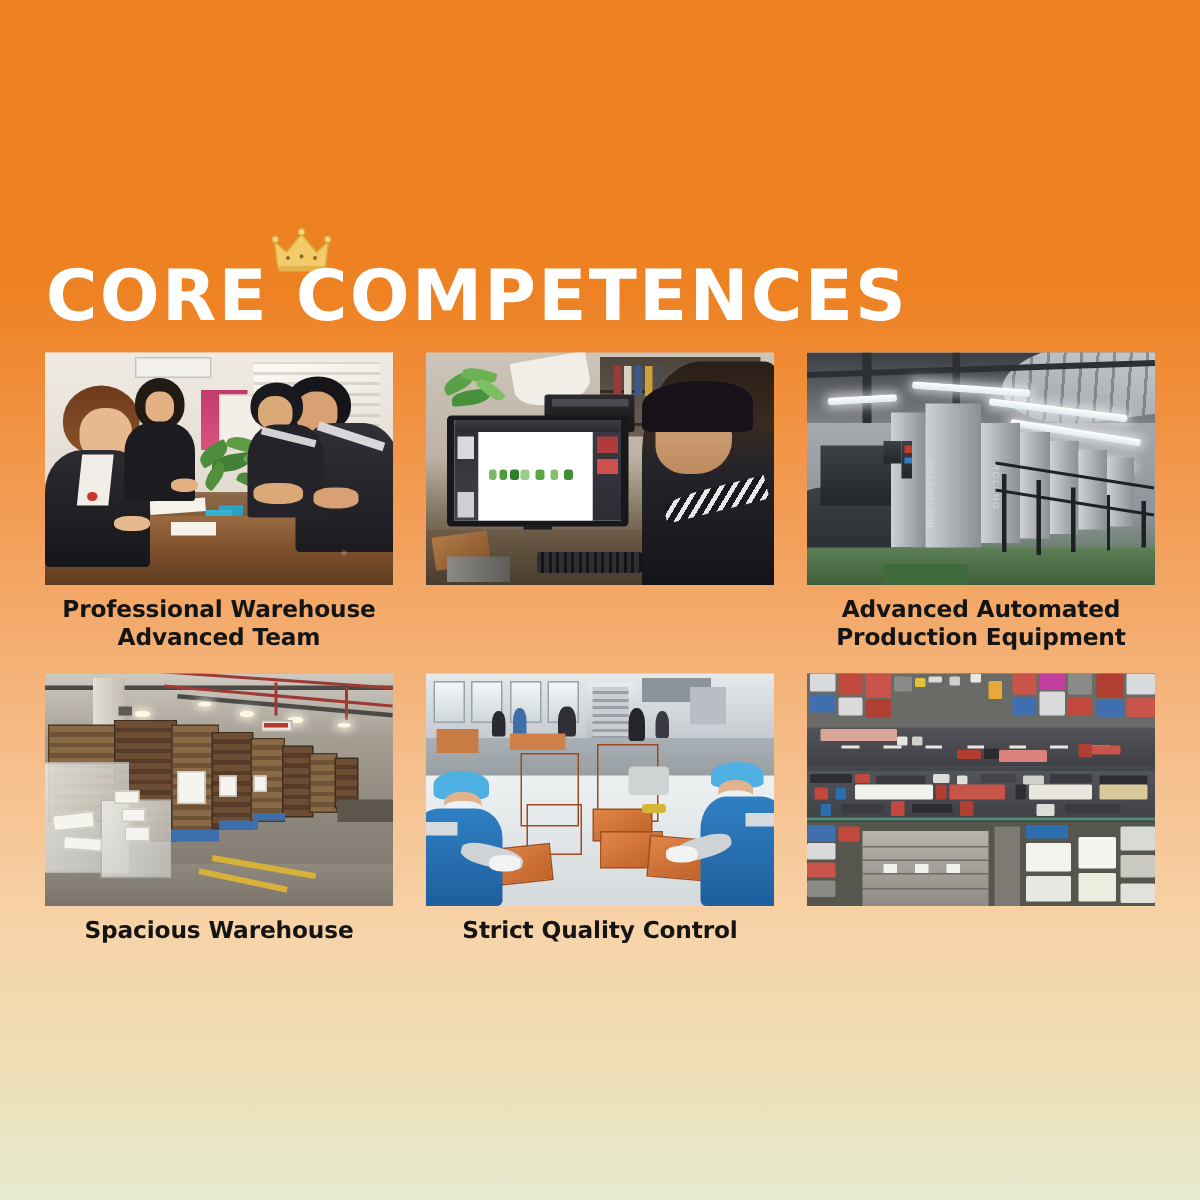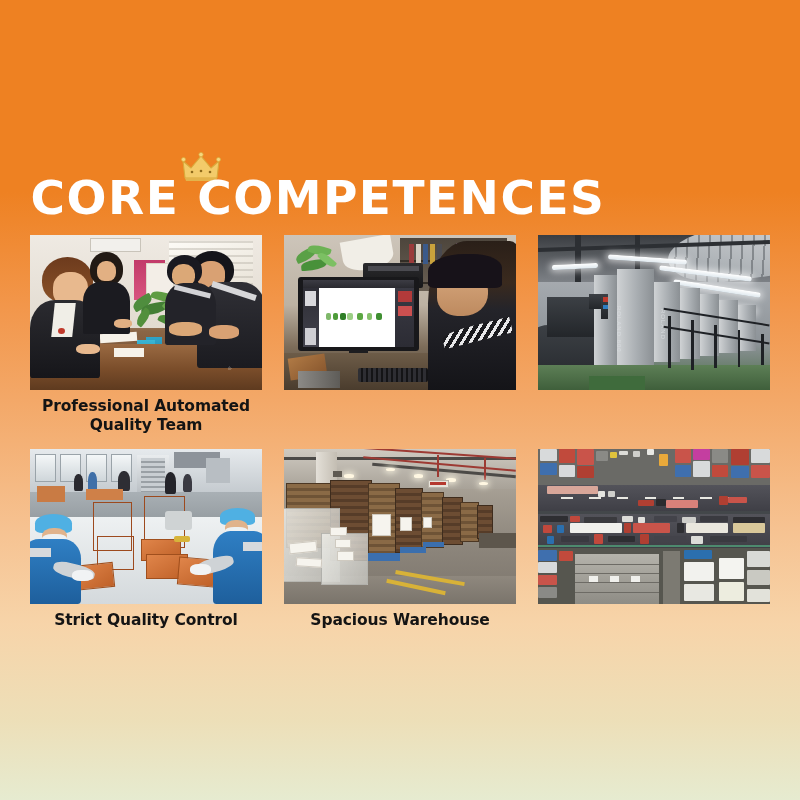--- a/index.html
+++ b/index.html
@@ -269,22 +269,22 @@
         <div class="pW" style="right:29%;top:19%;width:10%;height:14%;background:#dba877;"></div>
         <div class="suit" style="right:20%;top:31%;width:22%;height:40%;background:#232329;"></div>
         <div style="position:absolute;right:22%;top:35%;width:16%;height:3%;background:#d2d2d5;transform:rotate(14deg);"></div>
         <div style="position:absolute;right:26%;top:56%;width:14%;height:9%;background:#dba877;border-radius:40%;"></div>
         <div style="position:absolute;right:10%;top:58%;width:13%;height:9%;background:#d9a173;border-radius:40%;"></div>
 
         <div style="position:absolute;right:3%;bottom:2%;width:22%;height:24%;opacity:.18;
              background:radial-gradient(circle at 50% 50%, #fff 0 2px, transparent 2px);"></div>
       </div>
       <div class="caption">
-        <div>Professional Automated</div>
-        <div>Quality Team</div>
+        <div>Professional Warehouse</div>
+        <div>Advanced Team</div>
       </div>
     </div>
 
     <div class="cell">
       <div class="photo p2">
         <div class="shelf"></div>
         <div class="shelfline" style="top:16%;"></div>
         <div class="shelfline" style="top:30%;"></div>
         <div class="book" style="left:54%;background:#9a3b3b;"></div>
         <div class="book" style="left:57%;background:#d8d2c4;"></div>
@@ -374,74 +374,23 @@
         <div class="floor"></div>
         <div class="rail" style="left:54%;top:52%;width:46%;height:1.5%;transform:rotate(9deg);"></div>
         <div class="rail" style="left:54%;top:64%;width:46%;height:1.2%;transform:rotate(9deg);"></div>
         <div class="rail" style="left:56%;top:52%;width:1.2%;height:34%;"></div>
         <div class="rail" style="left:66%;top:55%;width:1.2%;height:32%;"></div>
         <div class="rail" style="left:76%;top:58%;width:1.2%;height:28%;"></div>
         <div class="rail" style="left:86%;top:61%;width:1.2%;height:24%;"></div>
         <div class="rail" style="left:96%;top:64%;width:1.2%;height:20%;"></div>
         <div style="position:absolute;left:22%;bottom:0;width:24%;height:9%;background:#3f6b3c;"></div>
       </div>
-    </div>
-
-    <div class="cell">
-      <div class="photo p4">
-        <div class="bgwall"></div>
-        <div class="win4" style="left:2%;"></div>
-        <div class="win4" style="left:13%;"></div>
-        <div class="win4" style="left:24%;"></div>
-        <div class="win4" style="left:35%;"></div>
-        <div class="mach4"></div>
-        <div style="position:absolute;left:48%;top:6%;width:10%;height:22%;
-             background:repeating-linear-gradient(to bottom,#c9ced2 0 3px,#9aa0a5 3px 5px);"></div>
-        <div style="position:absolute;left:62%;top:2%;width:20%;height:10%;background:#8d939a;"></div>
-        <div style="position:absolute;left:76%;top:6%;width:10%;height:16%;background:#b8bec3;"></div>
-        <div class="floor4"></div>
-
-        <div class="pers" style="left:19%;top:16%;width:4%;height:11%;"></div>
-        <div class="pers" style="left:25%;top:15%;width:4%;height:12%;background:#3f6fa8;"></div>
-        <div class="pers" style="left:38%;top:14%;width:5%;height:13%;background:#2e2e34;"></div>
-        <div class="pers" style="left:58%;top:15%;width:5%;height:14%;background:#24242a;"></div>
-        <div class="pers" style="left:66%;top:16%;width:4%;height:12%;background:#3a3a42;"></div>
-        <div style="position:absolute;left:3%;top:24%;width:12%;height:10%;background:#c97b44;"></div>
-        <div style="position:absolute;left:24%;top:26%;width:16%;height:7%;background:#cf8048;"></div>
-
-        <div class="bench"></div>
-
-        <div class="stack" style="left:27%;top:34%;width:17%;height:32%;"></div>
-        <div class="stack" style="left:29%;top:56%;width:16%;height:22%;"></div>
-        <div class="stack" style="left:49%;top:30%;width:18%;height:34%;"></div>
-        <div class="box" style="left:48%;top:58%;width:17%;height:14%;"></div>
-        <div class="box" style="left:50%;top:68%;width:18%;height:16%;"></div>
-        <div class="box" style="left:18%;top:74%;width:18%;height:16%;transform:rotate(-6deg);"></div>
-        <div class="box" style="left:64%;top:70%;width:16%;height:18%;transform:rotate(5deg);"></div>
-        <div style="position:absolute;left:62%;top:56%;width:7%;height:4%;background:#d7b43a;border-radius:2px;"></div>
-        <div style="position:absolute;left:58%;top:40%;width:12%;height:12%;background:#cfd3d4;border-radius:3px;"></div>
-
-        <div class="cap" style="left:2%;top:42%;width:16%;height:12%;"></div>
-        <div class="faceq" style="left:5%;top:51%;width:11%;height:11%;"></div>
-        <div class="mask" style="left:5%;top:55%;width:11%;height:7%;"></div>
-        <div class="uni" style="left:-4%;top:58%;width:26%;height:42%;"></div>
-        <div class="sleeve" style="left:10%;top:74%;width:18%;height:9%;transform:rotate(14deg);"></div>
-        <div style="position:absolute;left:18%;top:78%;width:9%;height:7%;background:#f1f3f4;border-radius:40%;"></div>
-        <div style="position:absolute;left:0%;top:64%;width:9%;height:6%;background:#d7dadd;"></div>
-
-        <div class="cap" style="right:3%;top:38%;width:15%;height:11%;"></div>
-        <div class="faceq" style="right:6%;top:46%;width:10%;height:10%;"></div>
-        <div class="mask" style="right:6%;top:50%;width:10%;height:6%;"></div>
-        <div class="uni" style="right:-4%;top:53%;width:25%;height:47%;"></div>
-        <div class="sleeve" style="right:12%;top:70%;width:17%;height:9%;transform:rotate(-16deg);"></div>
-        <div style="position:absolute;right:22%;top:74%;width:9%;height:7%;background:#f1f3f4;border-radius:40%;"></div>
-        <div style="position:absolute;right:0%;top:60%;width:8%;height:6%;background:#d7dadd;"></div>
-      </div>
       <div class="caption">
-        <div>Strict Quality Control</div>
+        <div>Advanced Automated</div>
+        <div>Production Equipment</div>
       </div>
     </div>
 
     <div class="cell">
       <div class="photo p5">
         <div class="ceil5"></div>
         <div class="pipe2" style="left:0;top:5%;width:100%;height:3px;"></div>
         <div class="pipe" style="left:30%;top:2%;width:70%;transform:rotate(4deg);"></div>
         <div class="pipe" style="left:34%;top:9%;width:66%;transform:rotate(5deg);"></div>
         <div class="pipe2" style="left:38%;top:13%;width:62%;height:3px;transform:rotate(5deg);"></div>
@@ -481,20 +430,75 @@
         <div class="tag" style="left:50%;top:44%;width:5%;height:9%;"></div>
         <div class="tag" style="left:60%;top:44%;width:4%;height:7%;"></div>
 
         <div class="bluepal" style="left:36%;top:67%;width:14%;height:5%;"></div>
         <div class="bluepal" style="left:50%;top:63%;width:11%;height:4%;"></div>
         <div class="bluepal" style="left:60%;top:60%;width:9%;height:3.5%;"></div>
         <div style="position:absolute;left:84%;top:54%;width:16%;height:10%;background:#5d564c;"></div>
       </div>
       <div class="caption">
         <div>Spacious Warehouse</div>
+      </div>
+    </div>
+
+    <div class="cell">
+      <div class="photo p4">
+        <div class="bgwall"></div>
+        <div class="win4" style="left:2%;"></div>
+        <div class="win4" style="left:13%;"></div>
+        <div class="win4" style="left:24%;"></div>
+        <div class="win4" style="left:35%;"></div>
+        <div class="mach4"></div>
+        <div style="position:absolute;left:48%;top:6%;width:10%;height:22%;
+             background:repeating-linear-gradient(to bottom,#c9ced2 0 3px,#9aa0a5 3px 5px);"></div>
+        <div style="position:absolute;left:62%;top:2%;width:20%;height:10%;background:#8d939a;"></div>
+        <div style="position:absolute;left:76%;top:6%;width:10%;height:16%;background:#b8bec3;"></div>
+        <div class="floor4"></div>
+
+        <div class="pers" style="left:19%;top:16%;width:4%;height:11%;"></div>
+        <div class="pers" style="left:25%;top:15%;width:4%;height:12%;background:#3f6fa8;"></div>
+        <div class="pers" style="left:38%;top:14%;width:5%;height:13%;background:#2e2e34;"></div>
+        <div class="pers" style="left:58%;top:15%;width:5%;height:14%;background:#24242a;"></div>
+        <div class="pers" style="left:66%;top:16%;width:4%;height:12%;background:#3a3a42;"></div>
+        <div style="position:absolute;left:3%;top:24%;width:12%;height:10%;background:#c97b44;"></div>
+        <div style="position:absolute;left:24%;top:26%;width:16%;height:7%;background:#cf8048;"></div>
+
+        <div class="bench"></div>
+
+        <div class="stack" style="left:27%;top:34%;width:17%;height:32%;"></div>
+        <div class="stack" style="left:29%;top:56%;width:16%;height:22%;"></div>
+        <div class="stack" style="left:49%;top:30%;width:18%;height:34%;"></div>
+        <div class="box" style="left:48%;top:58%;width:17%;height:14%;"></div>
+        <div class="box" style="left:50%;top:68%;width:18%;height:16%;"></div>
+        <div class="box" style="left:18%;top:74%;width:18%;height:16%;transform:rotate(-6deg);"></div>
+        <div class="box" style="left:64%;top:70%;width:16%;height:18%;transform:rotate(5deg);"></div>
+        <div style="position:absolute;left:62%;top:56%;width:7%;height:4%;background:#d7b43a;border-radius:2px;"></div>
+        <div style="position:absolute;left:58%;top:40%;width:12%;height:12%;background:#cfd3d4;border-radius:3px;"></div>
+
+        <div class="cap" style="left:2%;top:42%;width:16%;height:12%;"></div>
+        <div class="faceq" style="left:5%;top:51%;width:11%;height:11%;"></div>
+        <div class="mask" style="left:5%;top:55%;width:11%;height:7%;"></div>
+        <div class="uni" style="left:-4%;top:58%;width:26%;height:42%;"></div>
+        <div class="sleeve" style="left:10%;top:74%;width:18%;height:9%;transform:rotate(14deg);"></div>
+        <div style="position:absolute;left:18%;top:78%;width:9%;height:7%;background:#f1f3f4;border-radius:40%;"></div>
+        <div style="position:absolute;left:0%;top:64%;width:9%;height:6%;background:#d7dadd;"></div>
+
+        <div class="cap" style="right:3%;top:38%;width:15%;height:11%;"></div>
+        <div class="faceq" style="right:6%;top:46%;width:10%;height:10%;"></div>
+        <div class="mask" style="right:6%;top:50%;width:10%;height:6%;"></div>
+        <div class="uni" style="right:-4%;top:53%;width:25%;height:47%;"></div>
+        <div class="sleeve" style="right:12%;top:70%;width:17%;height:9%;transform:rotate(-16deg);"></div>
+        <div style="position:absolute;right:22%;top:74%;width:9%;height:7%;background:#f1f3f4;border-radius:40%;"></div>
+        <div style="position:absolute;right:0%;top:60%;width:8%;height:6%;background:#d7dadd;"></div>
+      </div>
+      <div class="caption">
+        <div>Strict Quality Control</div>
       </div>
     </div>
 
     <div class="cell">
       <div class="photo p6">
 
         <div class="lot" style="left:0;top:0;width:100%;height:23%;background:#6a6a66;"></div>
         <div class="ctr" style="left:1%;top:0%;width:7%;height:8%;background:#d8dadb;"></div>
         <div class="ctr" style="left:1%;top:9%;width:7%;height:8%;background:#3f6fae;"></div>
         <div class="ctr" style="left:9%;top:0%;width:7%;height:9%;background:#c14a3c;"></div>

